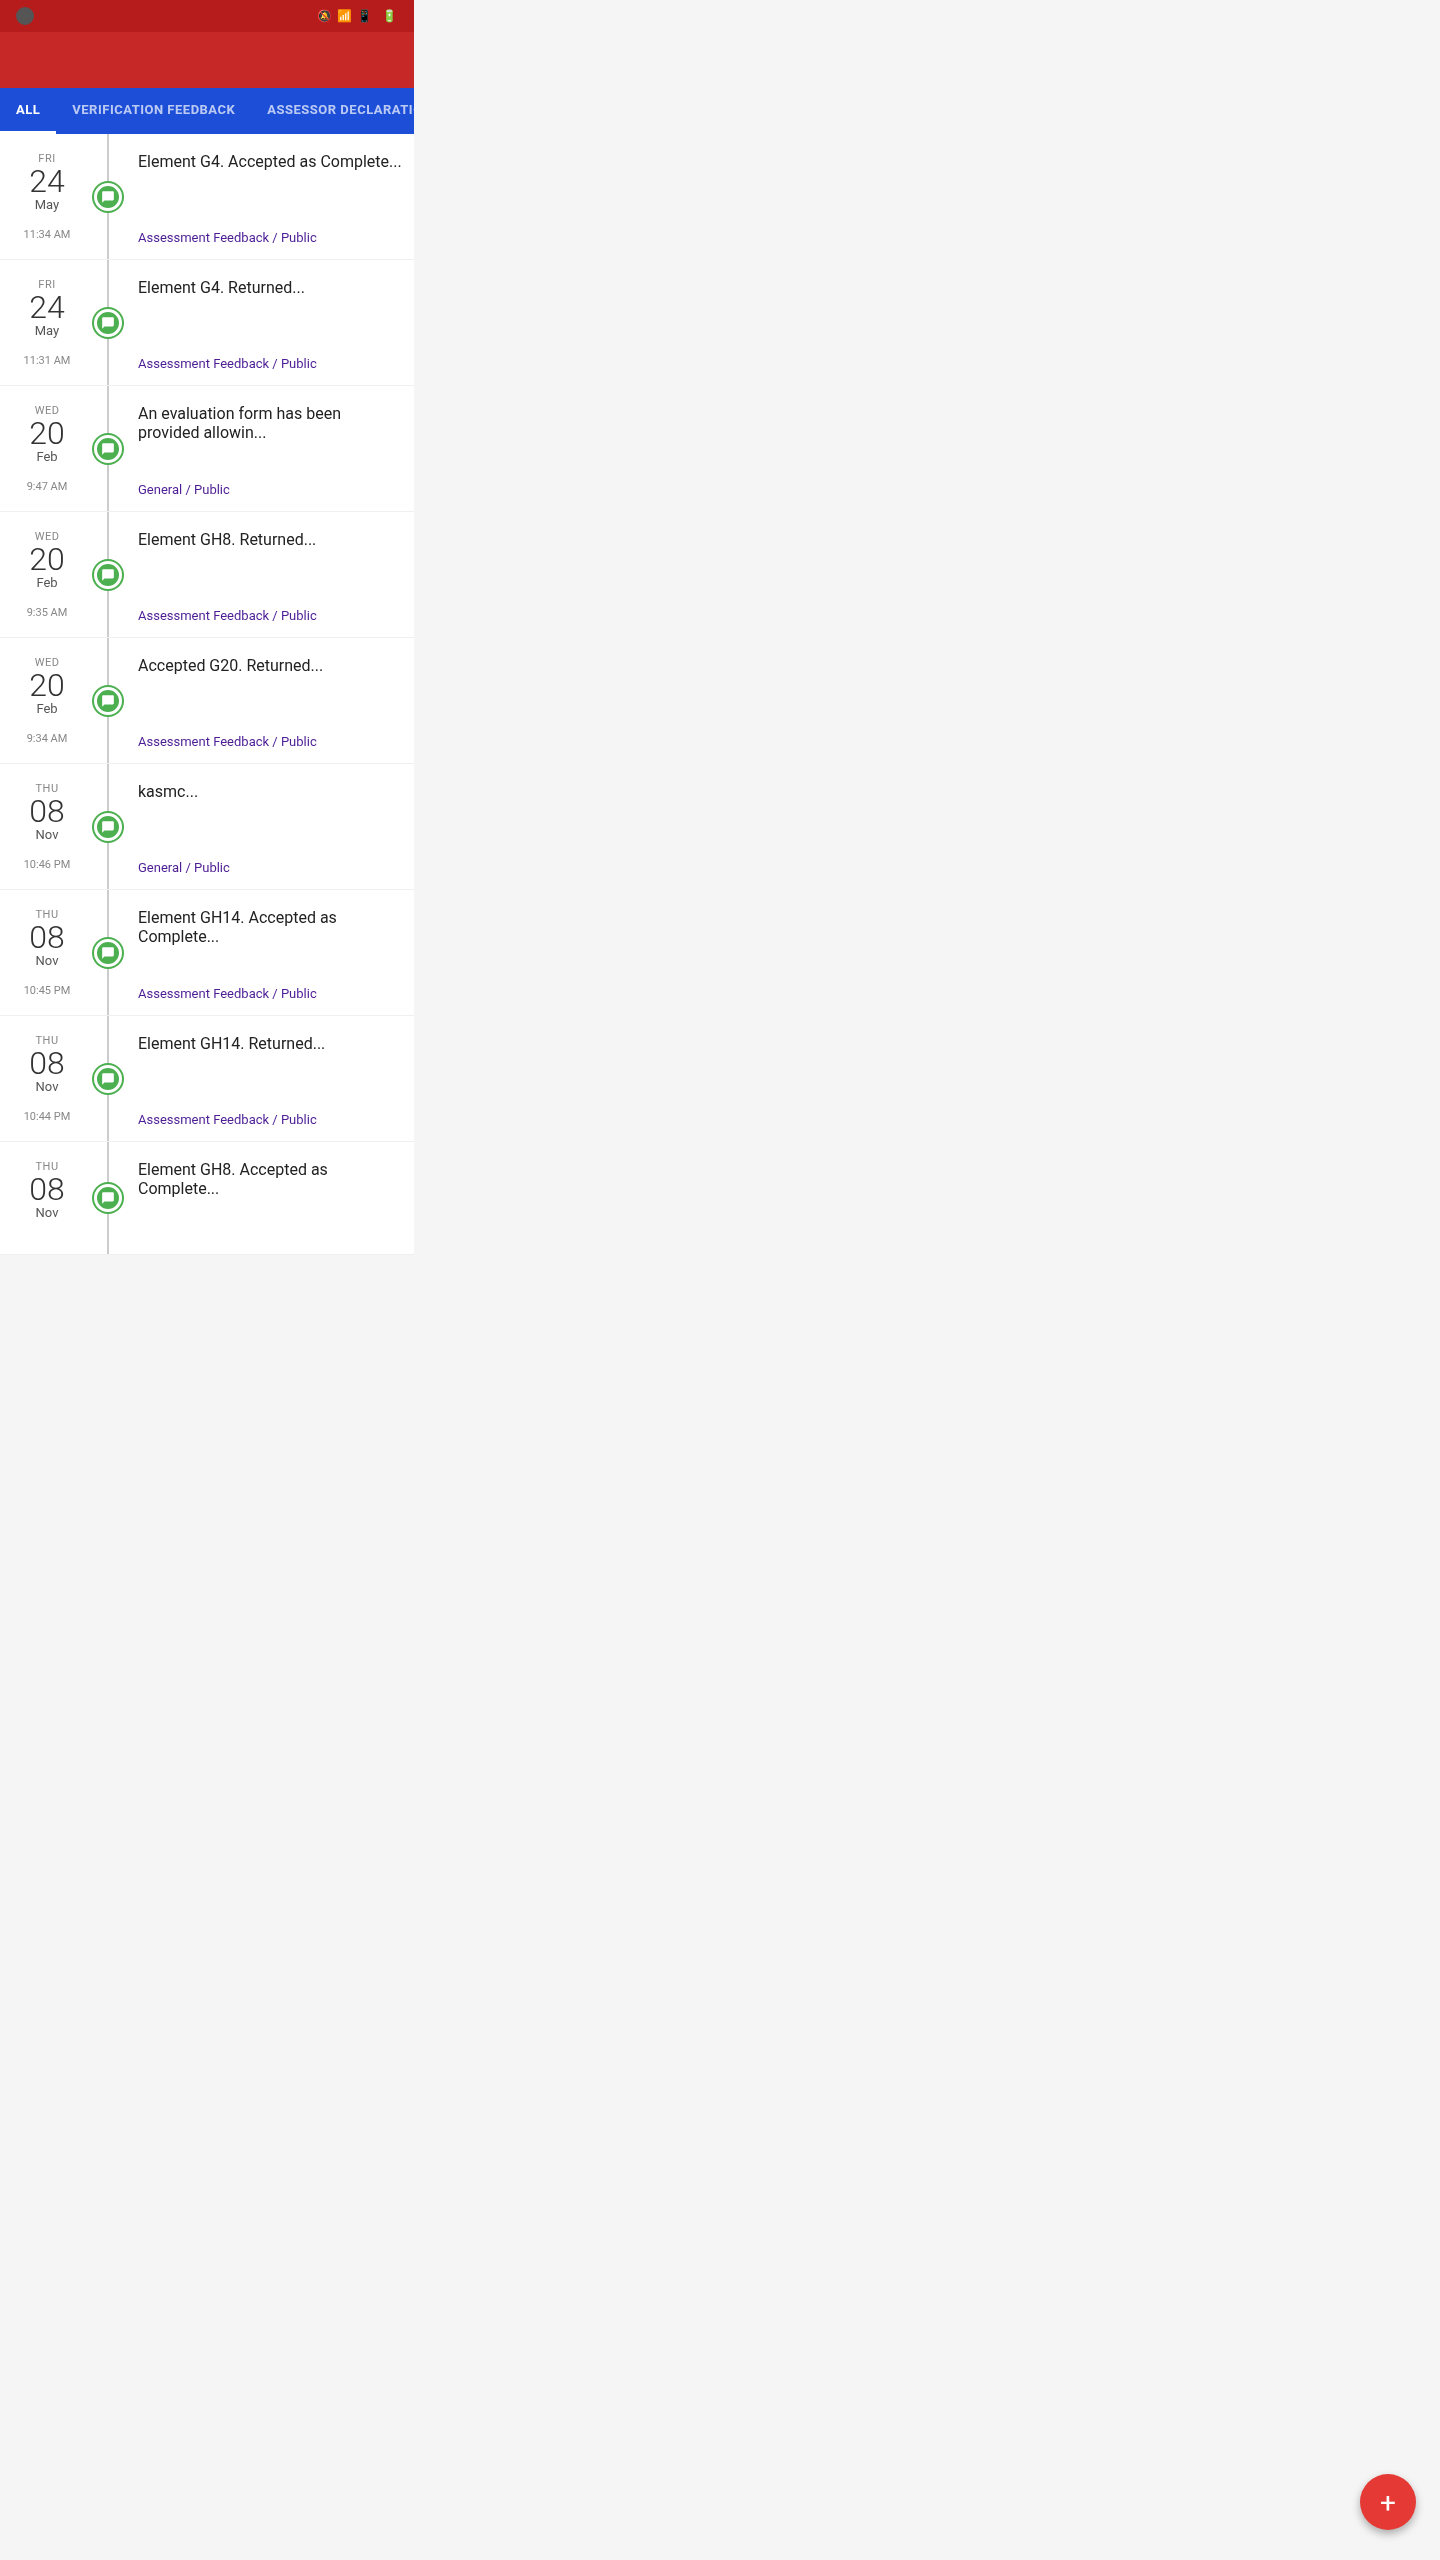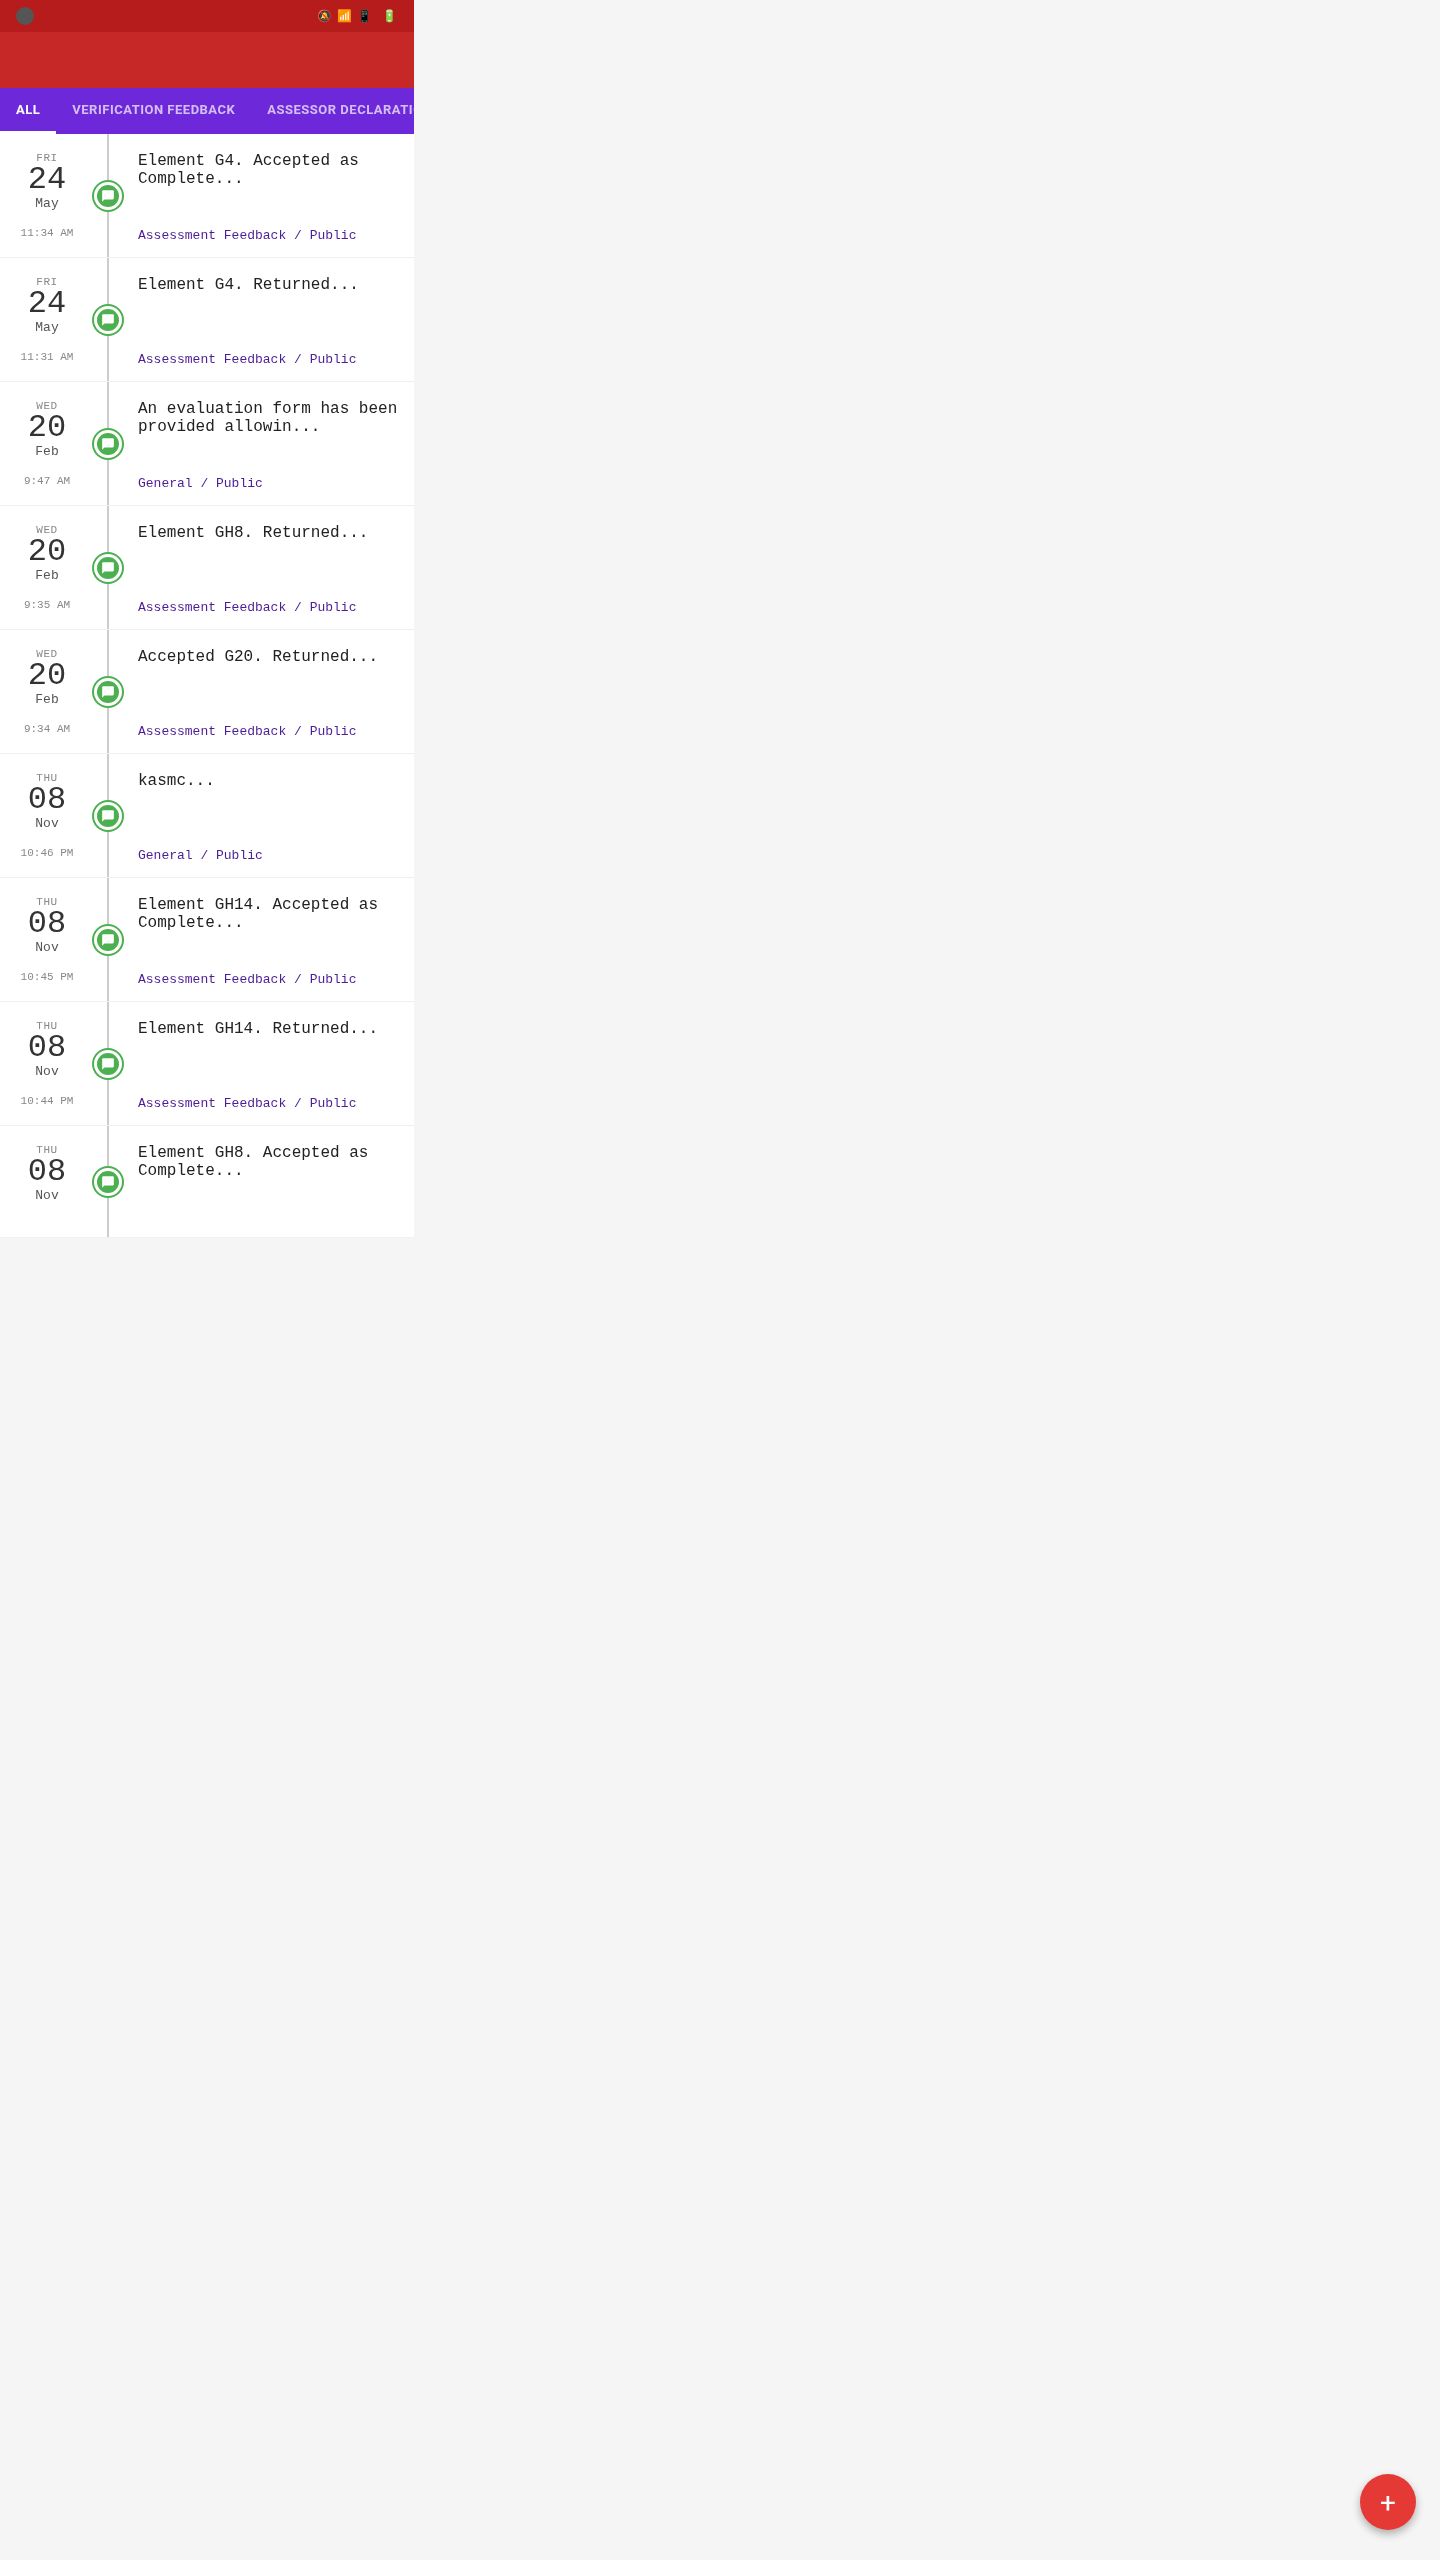--- a/index.html
+++ b/index.html
@@ -47,21 +47,21 @@
     .app-bar-icon {
       font-size: 22px;
       color: white;
       cursor: pointer;
       padding: 6px;
     }
     .back-arrow { font-size: 24px; }
 
     
     .tab-bar {
-      background: #6d28d9;
+      background: #1d4ed8;
       display: flex;
       overflow-x: auto;
       scrollbar-width: none;
     }
     .tab-bar::-webkit-scrollbar { display: none; }
     .tab-item {
       color: rgba(255,255,255,0.7);
       padding: 14px 16px;
       font-size: 13px;
       font-weight: bold;
@@ -81,21 +81,20 @@
       background: white;
       padding: 0;
     }
 
     .timeline-entry {
       display: flex;
       align-items: stretch;
       padding: 0;
       border-bottom: 1px solid #f0f0f0;
       position: relative;
-      font-family: Liberation Mono, monospace;
     }
 
     
     .date-col {
       width: 90px;
       min-width: 90px;
       display: flex;
       flex-direction: column;
       align-items: center;
       justify-content: flex-start;

